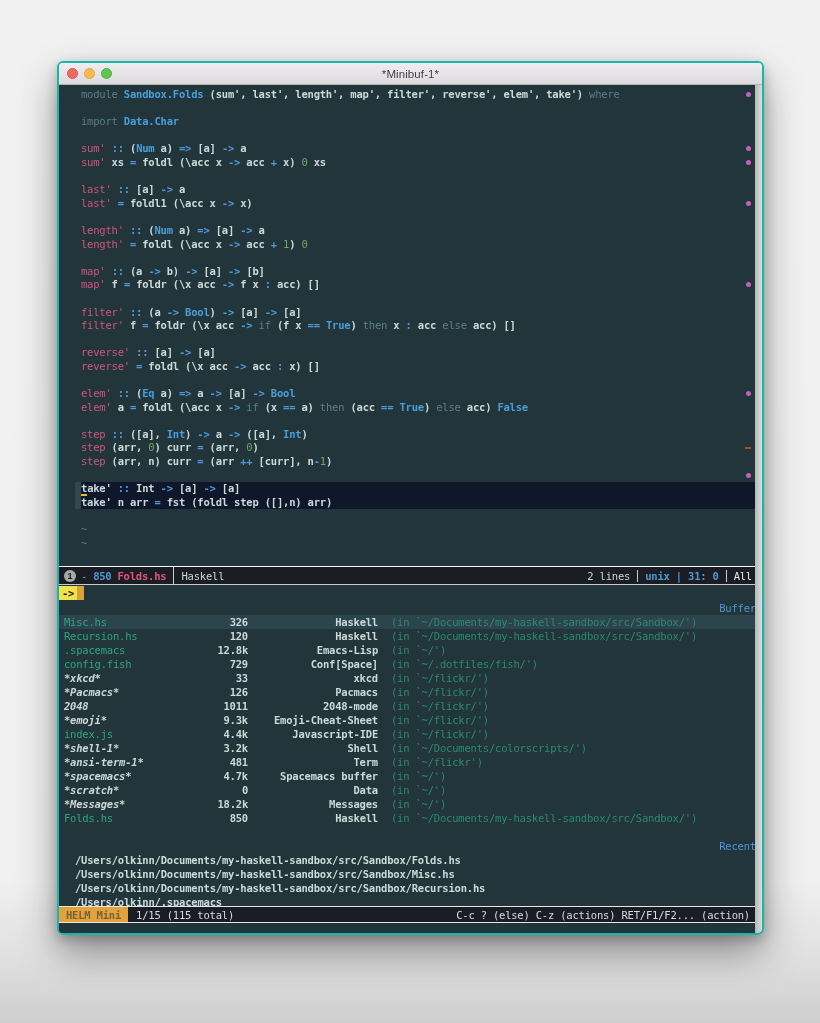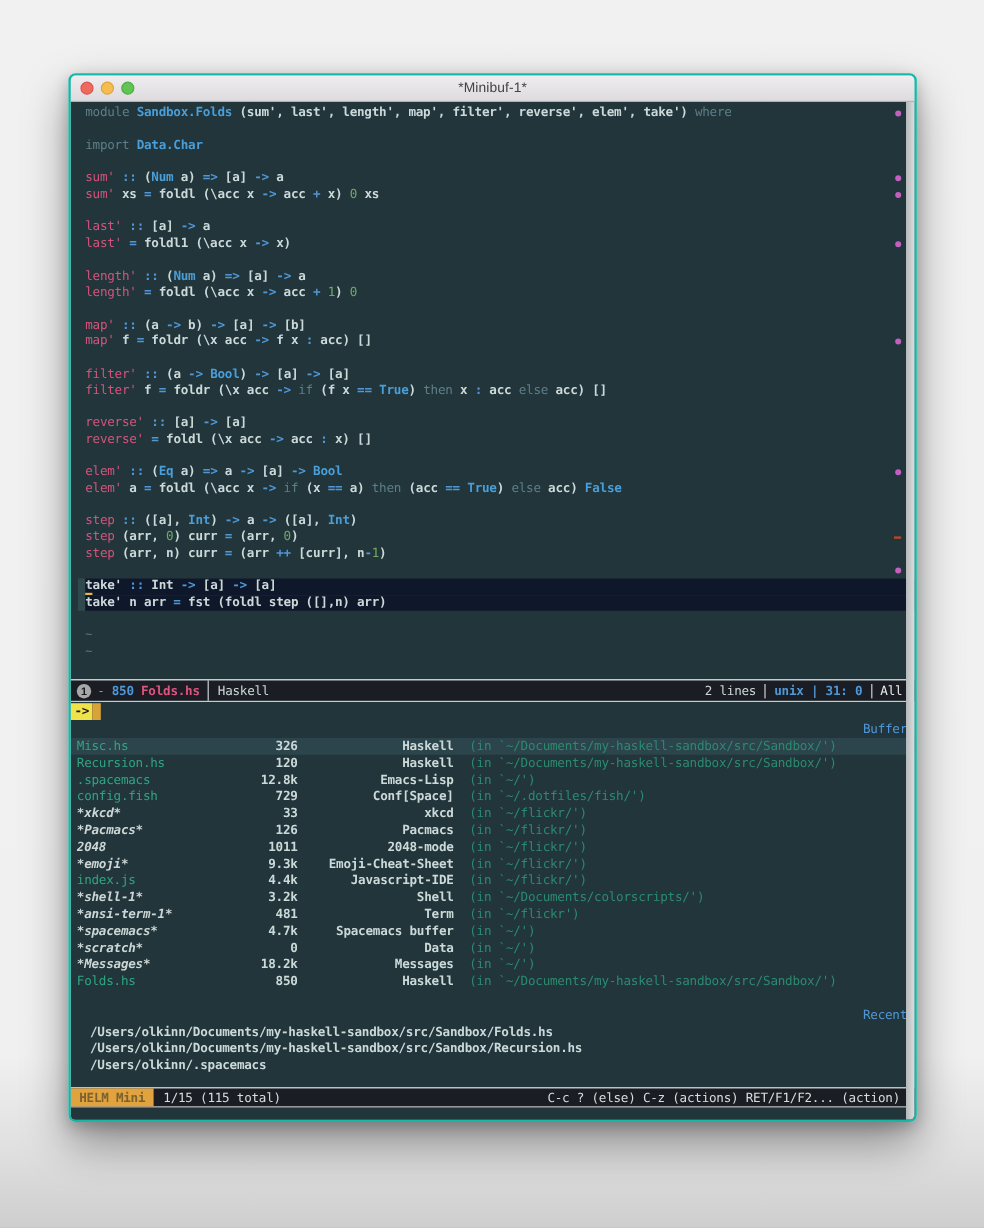--- a/index.html
+++ b/index.html
@@ -14,21 +14,21 @@
   .lights{position:absolute;left:8px;top:0;height:100%;display:flex;align-items:center;gap:6px;}
   .light{width:9px;height:9px;border-radius:50%;}
   .light.red{background:#ee6a5f;border:.5px solid #d95850;}
   .light.yellow{background:#f5bd4f;border:.5px solid #dfa63c;}
   .light.green{background:#61c454;border:.5px solid #4eb043;}
   .content{position:relative;height:852px;background:#21353a;display:flex;flex-direction:column;
     font-family:"DejaVu Sans Mono",monospace;letter-spacing:-0.2px;}
   .scroll-strip{position:absolute;top:0;right:0;bottom:0;width:7px;z-index:5;
     background:linear-gradient(90deg,#b4b8ba,#dcdddd);}
   
-  .code-area{height:478px;padding:3px 0 0 12px;overflow:hidden;font-size:10.5px;line-height:13.6px;}
+  .code-area{height:478px;padding:3px 0 0 22px;overflow:hidden;font-size:10.5px;line-height:13.6px;}
   .code-line{position:relative;white-space:pre;height:13.6px;}
   .code-line.hl{background:#0f172a;box-shadow:-6px 0 0 #30494f;}
   .c-plain{color:#ccd9d9;font-weight:bold;}
   .c-kw{color:#5d7e8a;}
   .c-op{color:#4f97d7;font-weight:bold;}
   .c-type{color:#4a9ed9;font-weight:bold;}
   .c-fn{color:#d3547c;}
   .c-num{color:#72a862;}
   .c-cur{color:#ccd9d9;font-weight:bold;border-bottom:2px solid #e8b73c;}
   .fringe{position:absolute;right:11px;top:4px;}
@@ -170,20 +170,21 @@
           <div class="helm-row"><span class="col-name ital">*ansi-term-1*</span><span class="col-size">481</span><span class="col-mode">Term</span><span class="col-path">(in `~/flickr')</span></div>
           <div class="helm-row"><span class="col-name ital">*spacemacs*</span><span class="col-size">4.7k</span><span class="col-mode">Spacemacs buffer</span><span class="col-path">(in `~/')</span></div>
           <div class="helm-row"><span class="col-name ital">*scratch*</span><span class="col-size">0</span><span class="col-mode">Data</span><span class="col-path">(in `~/')</span></div>
           <div class="helm-row"><span class="col-name ital">*Messages*</span><span class="col-size">18.2k</span><span class="col-mode">Messages</span><span class="col-path">(in `~/')</span></div>
           <div class="helm-row"><span class="col-name grn">Folds.hs</span><span class="col-size">850</span><span class="col-mode">Haskell</span><span class="col-path">(in `~/Documents/my-haskell-sandbox/src/Sandbox/')</span></div>
         </div>
       <div class="blank-row"></div>
       <div class="helm-header">Recentf</div>
       <div class="recent-list">
           <div class="helm-row"><span class="recent-path">/Users/olkinn/Documents/my-haskell-sandbox/src/Sandbox/Folds.hs</span></div>
+          <div class="helm-row"><span class="recent-path">/Users/olkinn/Documents/my-haskell-sandbox/src/Sandbox/Misc.hs</span></div>
           <div class="helm-row"><span class="recent-path">/Users/olkinn/Documents/my-haskell-sandbox/src/Sandbox/Recursion.hs</span></div>
           <div class="helm-row"><span class="recent-path">/Users/olkinn/.spacemacs</span></div>
         </div>
     </div>
 
     <div class="helm-modeline">
       <span class="helm-badge">HELM Mini</span>
       <span class="helm-count">1/15 (115 total)</span>
       <span class="helm-keys">C-c ? (else) C-z (actions) RET/F1/F2... (action)</span>
     </div>

